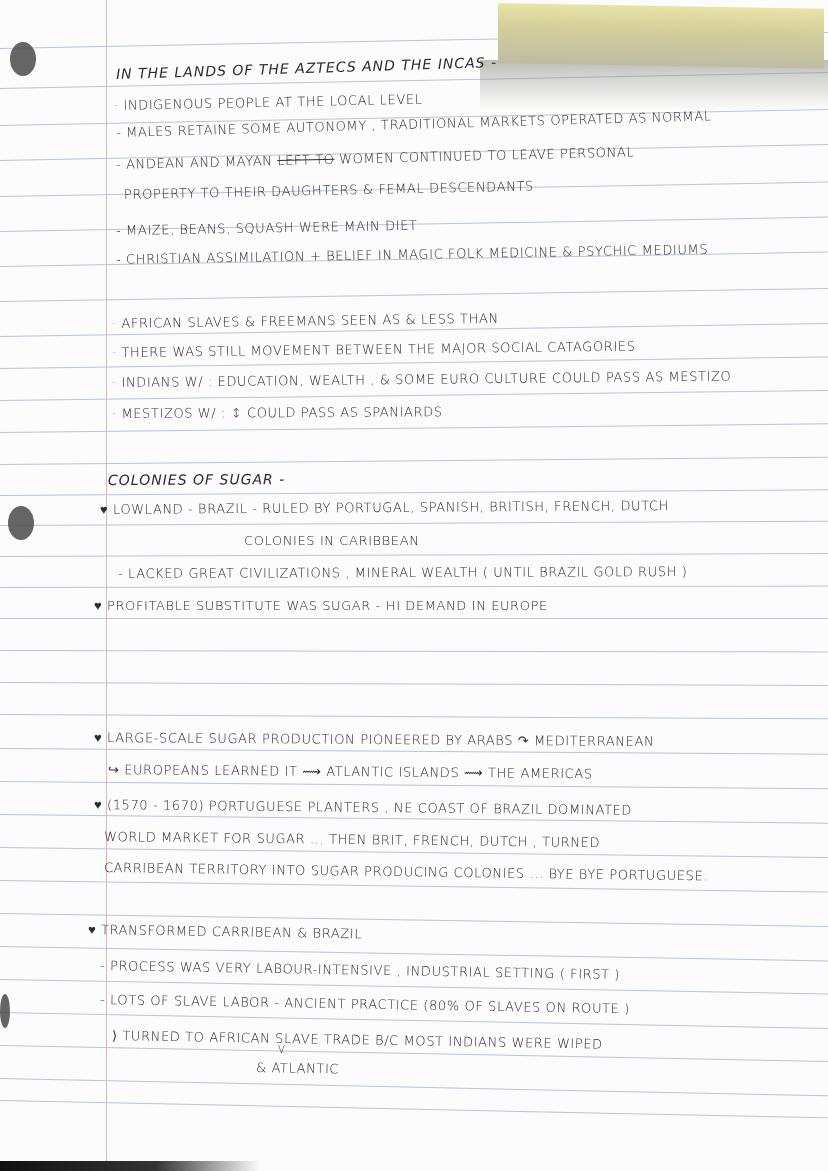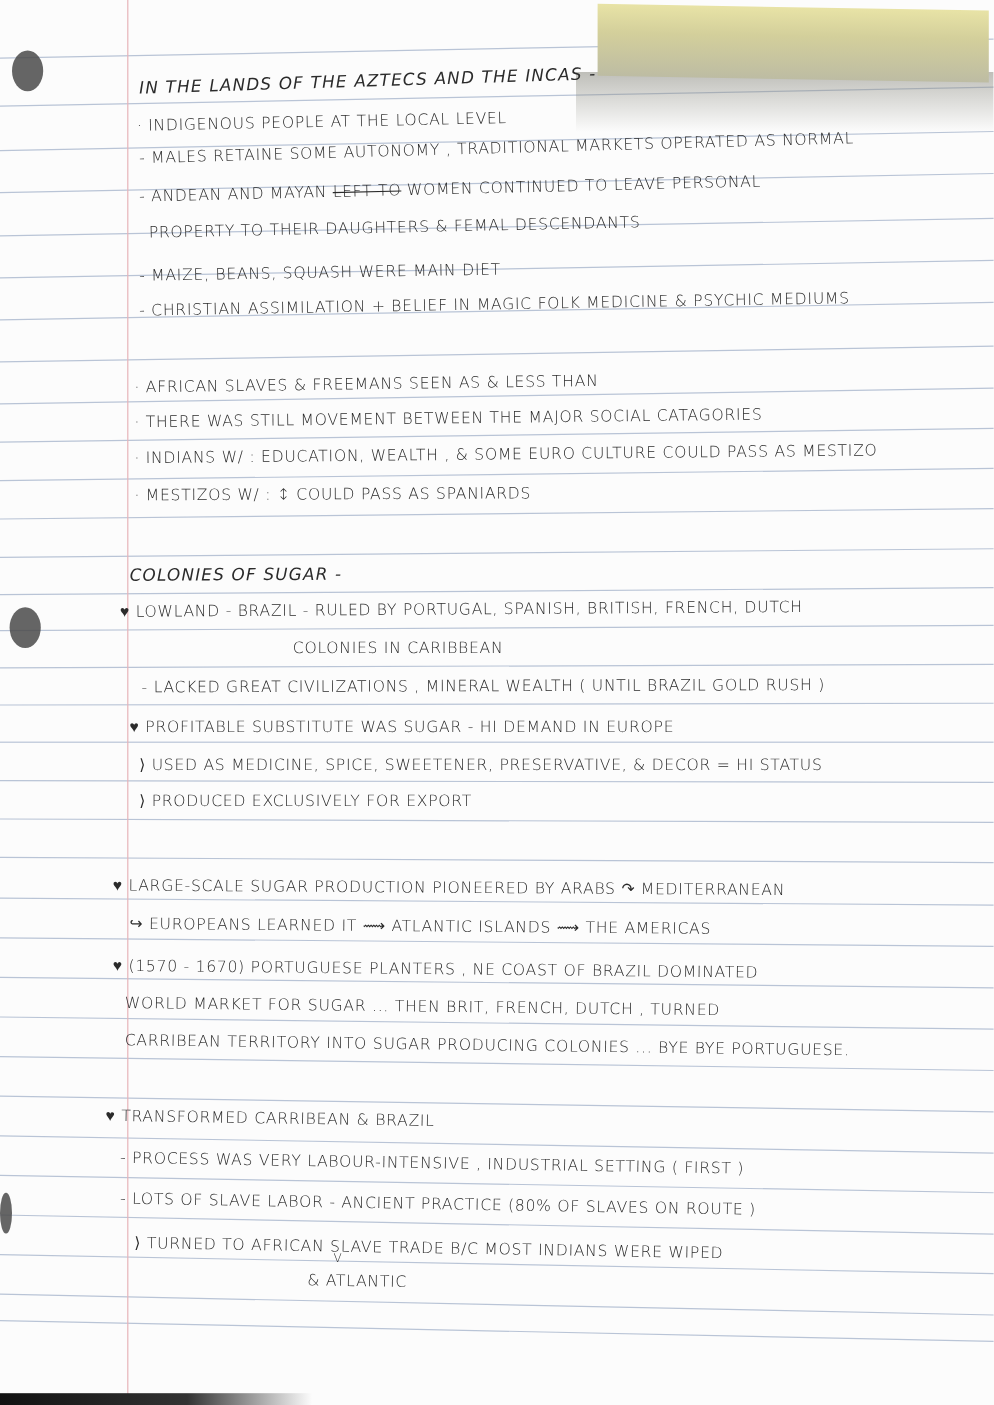--- a/index.html
+++ b/index.html
@@ -108,23 +108,21 @@
 
   <div class="line" style="left:112px;top:316px;transform:rotate(-.8deg)">· AFRICAN SLAVES &amp; FREEMANS SEEN AS &amp; LESS THAN</div>
   <div class="line" style="left:112px;top:345px;transform:rotate(-.7deg)">· THERE WAS STILL MOVEMENT BETWEEN THE MAJOR SOCIAL CATAGORIES</div>
   <div class="line" style="left:112px;top:375px;transform:rotate(-.6deg)">· INDIANS W/ : EDUCATION, WEALTH , &amp; SOME EURO CULTURE COULD PASS AS MESTIZO</div>
   <div class="line" style="left:112px;top:406px;transform:rotate(-.3deg)">· MESTIZOS W/ : ↕ COULD PASS AS SPANIARDS</div>
 
   <div class="line head" style="left:108px;top:472px;transform:rotate(-.3deg)">COLONIES OF SUGAR -</div>
   <div class="line" style="left:100px;top:502px;transform:rotate(-.4deg)">♥ LOWLAND - BRAZIL - RULED BY PORTUGAL, SPANISH, BRITISH, FRENCH, DUTCH</div>
   <div class="line" style="left:244px;top:533px;transform:rotate(0deg)">COLONIES IN CARIBBEAN</div>
   <div class="line" style="left:118px;top:566px;transform:rotate(-.2deg)">- LACKED GREAT CIVILIZATIONS , MINERAL WEALTH ( UNTIL BRAZIL GOLD RUSH )</div>
-  <div class="line" style="left:108px;top:598px;transform:rotate(0deg)">♥ PROFITABLE SUBSTITUTE WAS SUGAR - HI DEMAND IN EUROPE</div>
-  <div class="line" style="left:116px;top:630px;transform:rotate(0deg)">⟩ USED AS MEDICINE, SPICE, SWEETENER, PRESERVATIVE, &amp; DECOR = HI STATUS</div>
-  <div class="line" style="left:116px;top:660px;transform:rotate(0deg)">⟩ PRODUCED EXCLUSIVELY FOR EXPORT</div>
+  <div class="line" style="left:94px;top:598px;transform:rotate(0deg)">♥ PROFITABLE SUBSTITUTE WAS SUGAR - HI DEMAND IN EUROPE</div>
 
   <div class="line" style="left:94px;top:730px;transform:rotate(.4deg)">♥ LARGE-SCALE SUGAR PRODUCTION PIONEERED BY ARABS ↷ MEDITERRANEAN</div>
   <div class="line" style="left:108px;top:762px;transform:rotate(.5deg)">↪ EUROPEANS LEARNED IT ⟿ ATLANTIC ISLANDS ⟿ THE AMERICAS</div>
   <div class="line" style="left:94px;top:797px;transform:rotate(.6deg)">♥ (1570 - 1670) PORTUGUESE PLANTERS , NE COAST OF BRAZIL DOMINATED</div>
   <div class="line" style="left:104px;top:829px;transform:rotate(.7deg)">WORLD MARKET FOR SUGAR ... THEN BRIT, FRENCH, DUTCH , TURNED</div>
   <div class="line" style="left:104px;top:860px;transform:rotate(.8deg)">CARRIBEAN TERRITORY INTO SUGAR PRODUCING COLONIES ... BYE BYE PORTUGUESE.</div>
 
   <div class="line" style="left:88px;top:922px;transform:rotate(.9deg)">♥ TRANSFORMED CARRIBEAN &amp; BRAZIL</div>
   <div class="line" style="left:100px;top:958px;transform:rotate(1deg)">- PROCESS WAS VERY LABOUR-INTENSIVE , INDUSTRIAL SETTING ( FIRST )</div>
   <div class="line" style="left:100px;top:992px;transform:rotate(1deg)">- LOTS OF SLAVE LABOR - ANCIENT PRACTICE (80% OF SLAVES ON ROUTE )</div>

